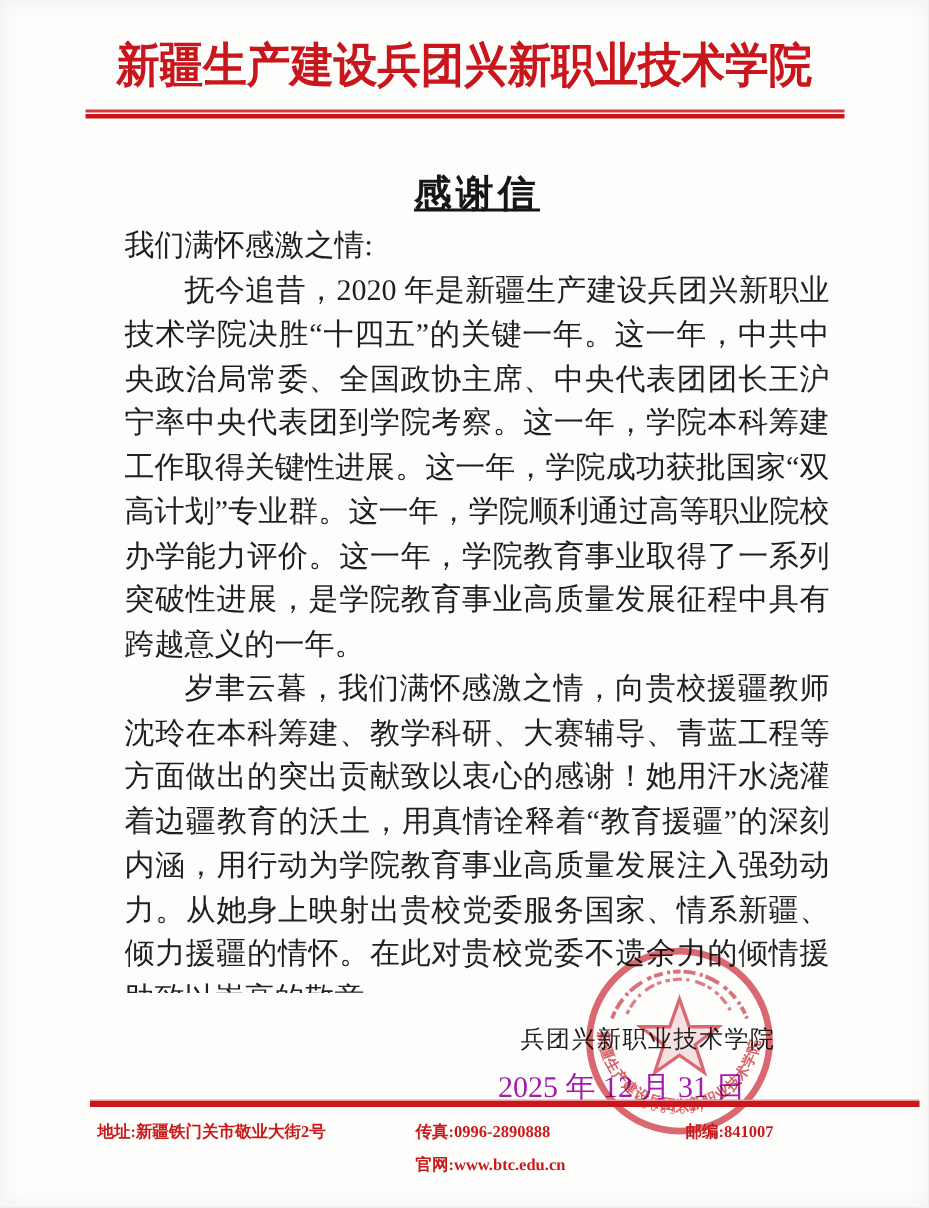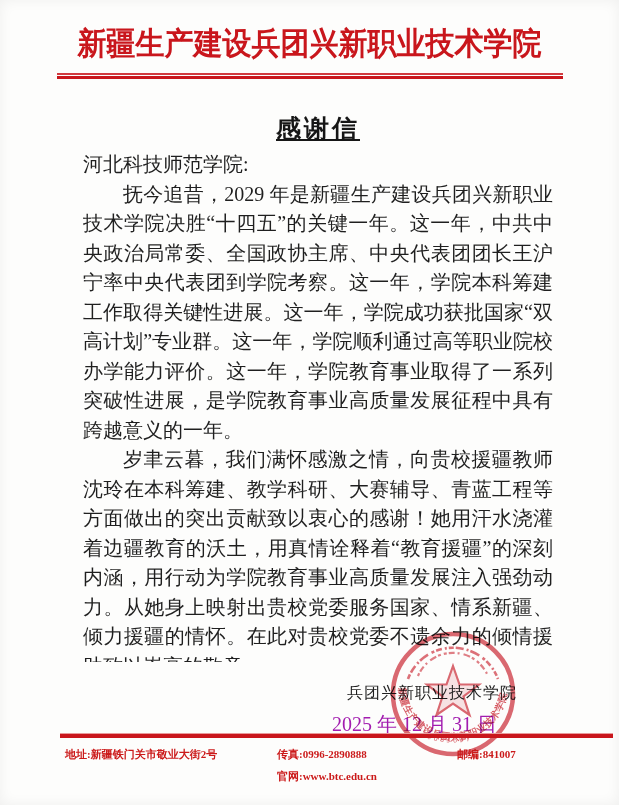--- a/index.html
+++ b/index.html
@@ -70,22 +70,22 @@
 
   <h1 class="letterhead">新疆生产建设兵团兴新职业技术学院</h1>
   <div class="head-rule">
     <div class="thin"></div>
     <div class="thick"></div>
   </div>
 
   <h2 class="doc-title">感谢信</h2>
 
   <div class="text-flow">
-    <p class="salutation">河北科技师范学院:</p>
-    <p class="para">抚今追昔，2029 年是新疆生产建设兵团兴新职业技术学院决胜“十四五”的关键一年。这一年，中共中央政治局常委、全国政协主席、中央代表团团长王沪宁率中央代表团到学院考察。这一年，学院本科筹建工作取得关键性进展。这一年，学院成功获批国家“双高计划”专业群。这一年，学院顺利通过高等职业院校办学能力评价。这一年，学院教育事业取得了一系列突破性进展，是学院教育事业高质量发展征程中具有跨越意义的一年。</p>
+    <p class="salutation">我们满怀感激之情:</p>
+    <p class="para">抚今追昔，2020 年是新疆生产建设兵团兴新职业技术学院决胜“十四五”的关键一年。这一年，中共中央政治局常委、全国政协主席、中央代表团团长王沪宁率中央代表团到学院考察。这一年，学院本科筹建工作取得关键性进展。这一年，学院成功获批国家“双高计划”专业群。这一年，学院顺利通过高等职业院校办学能力评价。这一年，学院教育事业取得了一系列突破性进展，是学院教育事业高质量发展征程中具有跨越意义的一年。</p>
     <p class="para">岁聿云暮，我们满怀感激之情，向贵校援疆教师沈玲在本科筹建、教学科研、大赛辅导、青蓝工程等方面做出的突出贡献致以衷心的感谢！她用汗水浇灌着边疆教育的沃土，用真情诠释着“教育援疆”的深刻内涵，用行动为学院教育事业高质量发展注入强劲动力。从她身上映射出贵校党委服务国家、情系新疆、倾力援疆的情怀。在此对贵校党委不遗余力的倾情援助致以崇高的敬意。</p>
 
   </div>
 
   <div class="sign-name">兵团兴新职业技术学院</div>
   <div class="sign-date">2025 年 12 月 31 日</div>
 
   <svg class="seal" viewBox="0 0 140 140">
     <defs>
       <path id="sealOrgArc" d="M 16,62 A 54 54 0 0 0 124,62" fill="none"></path>

